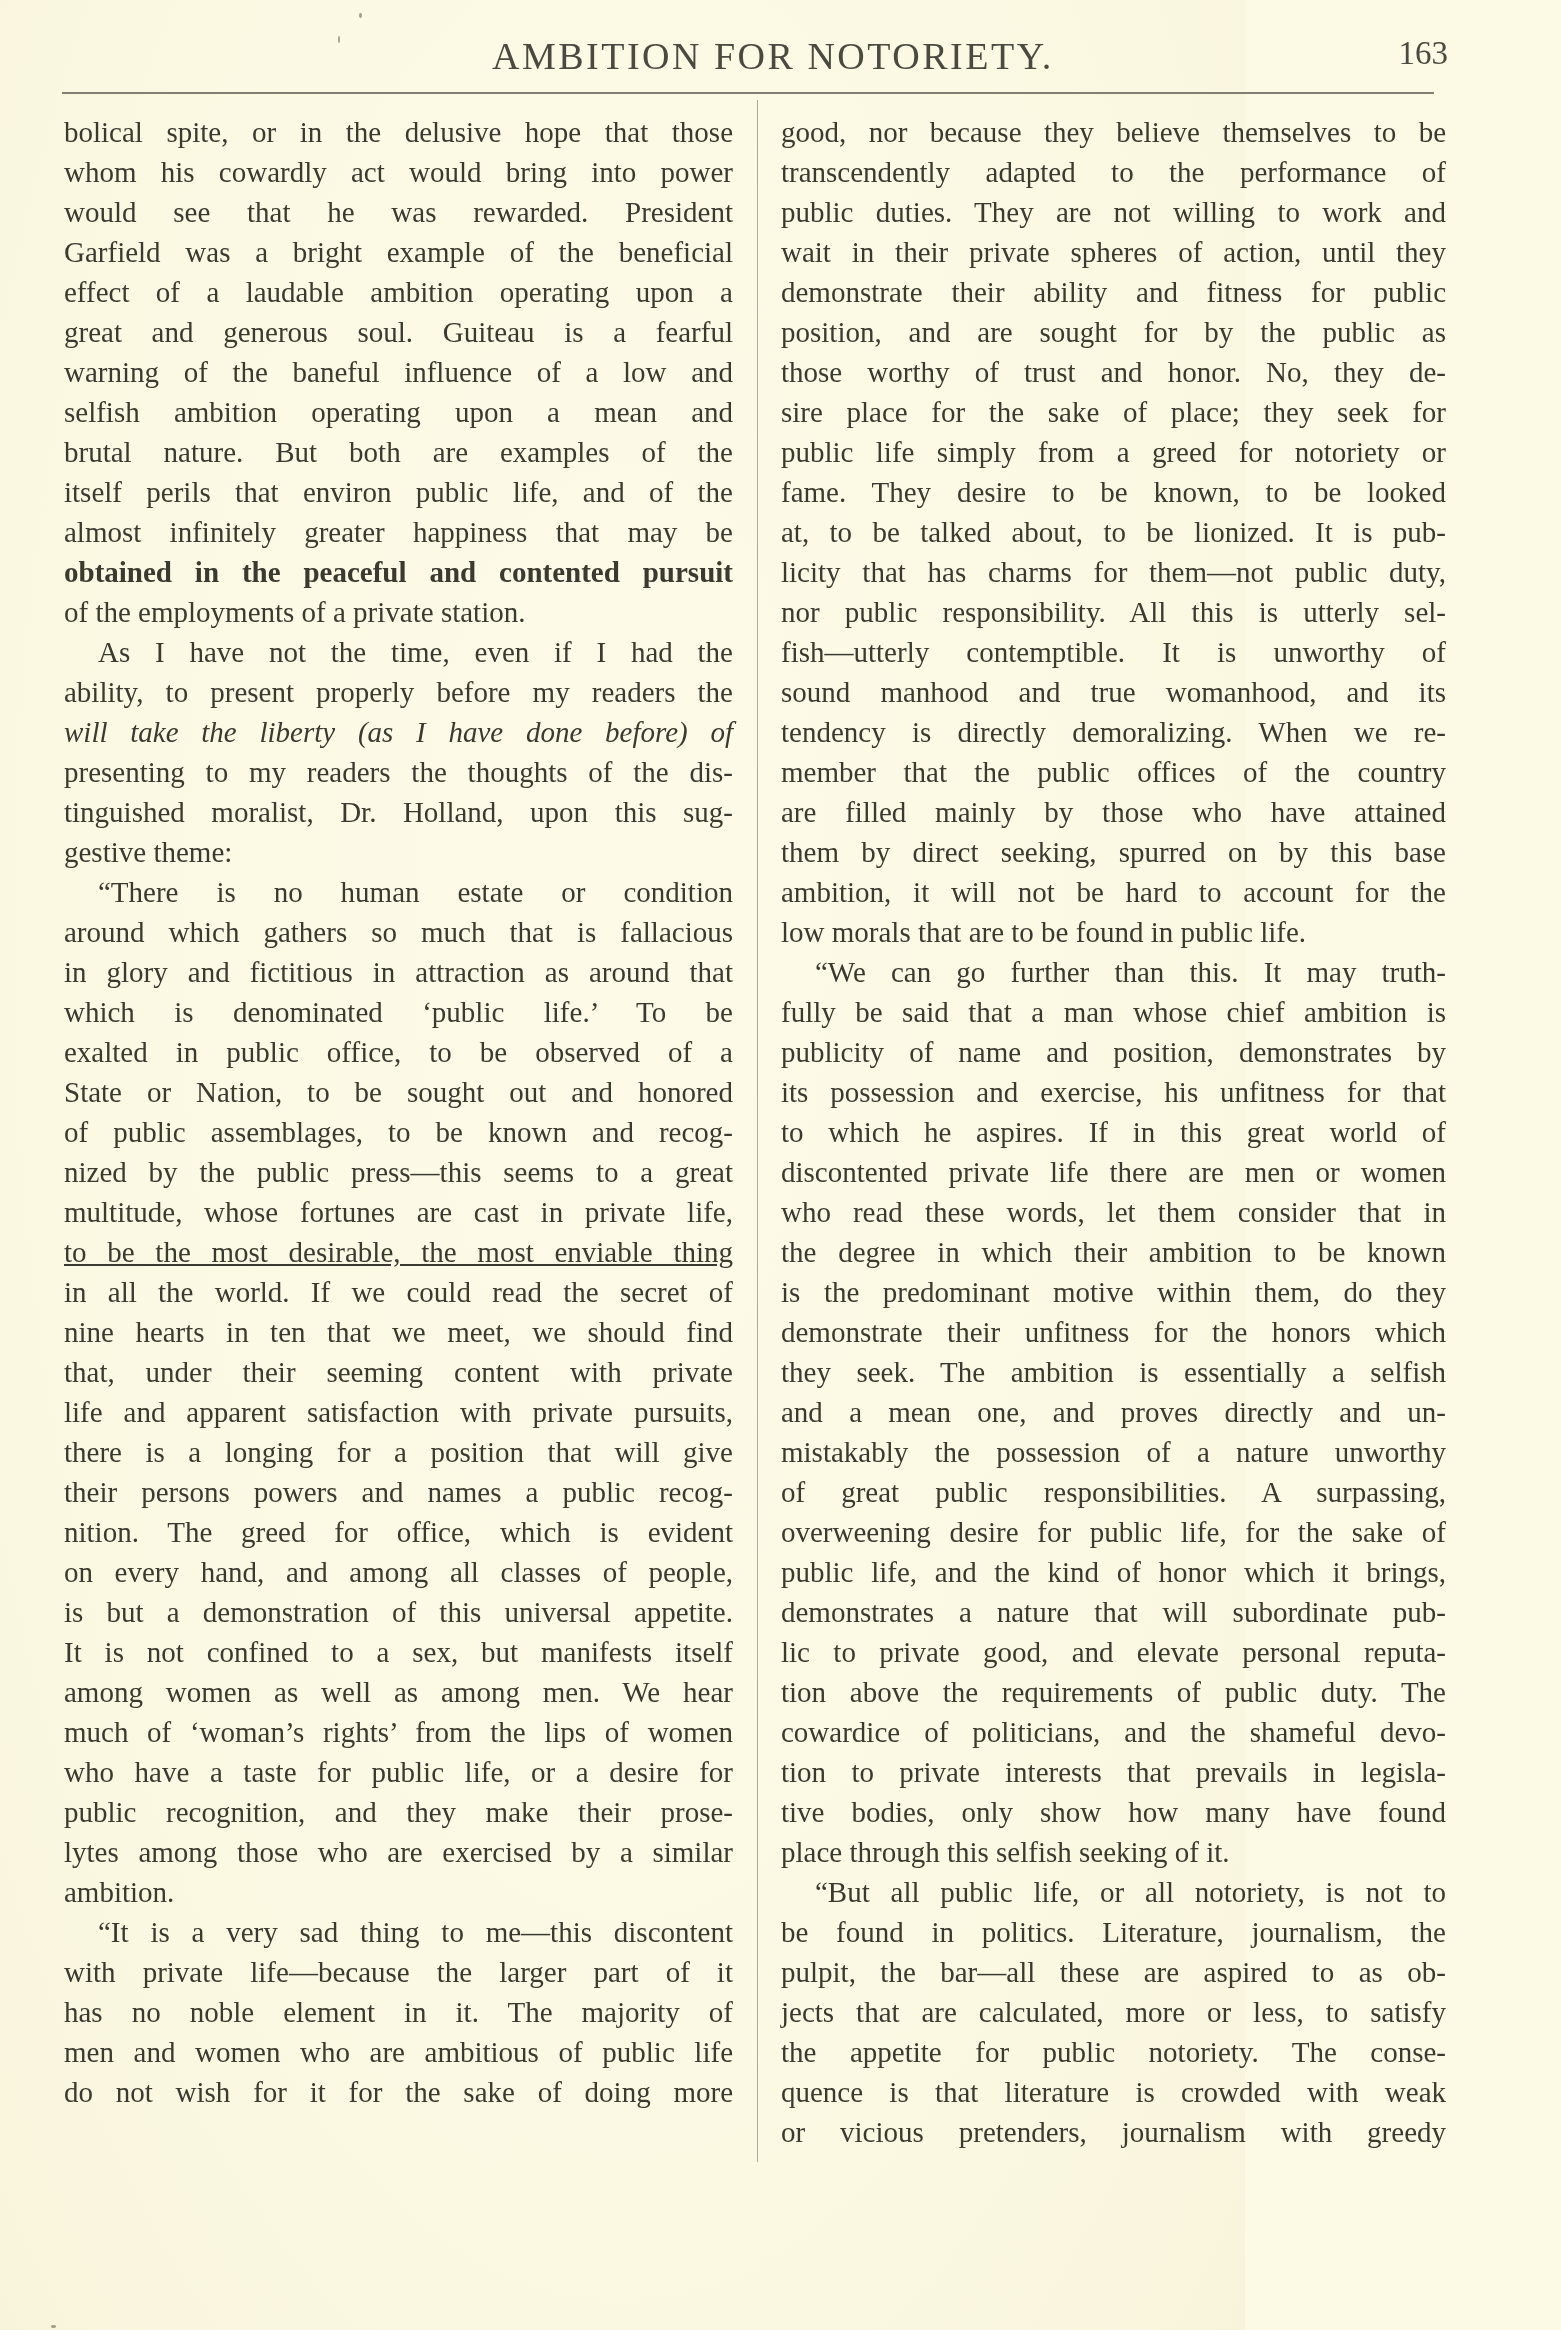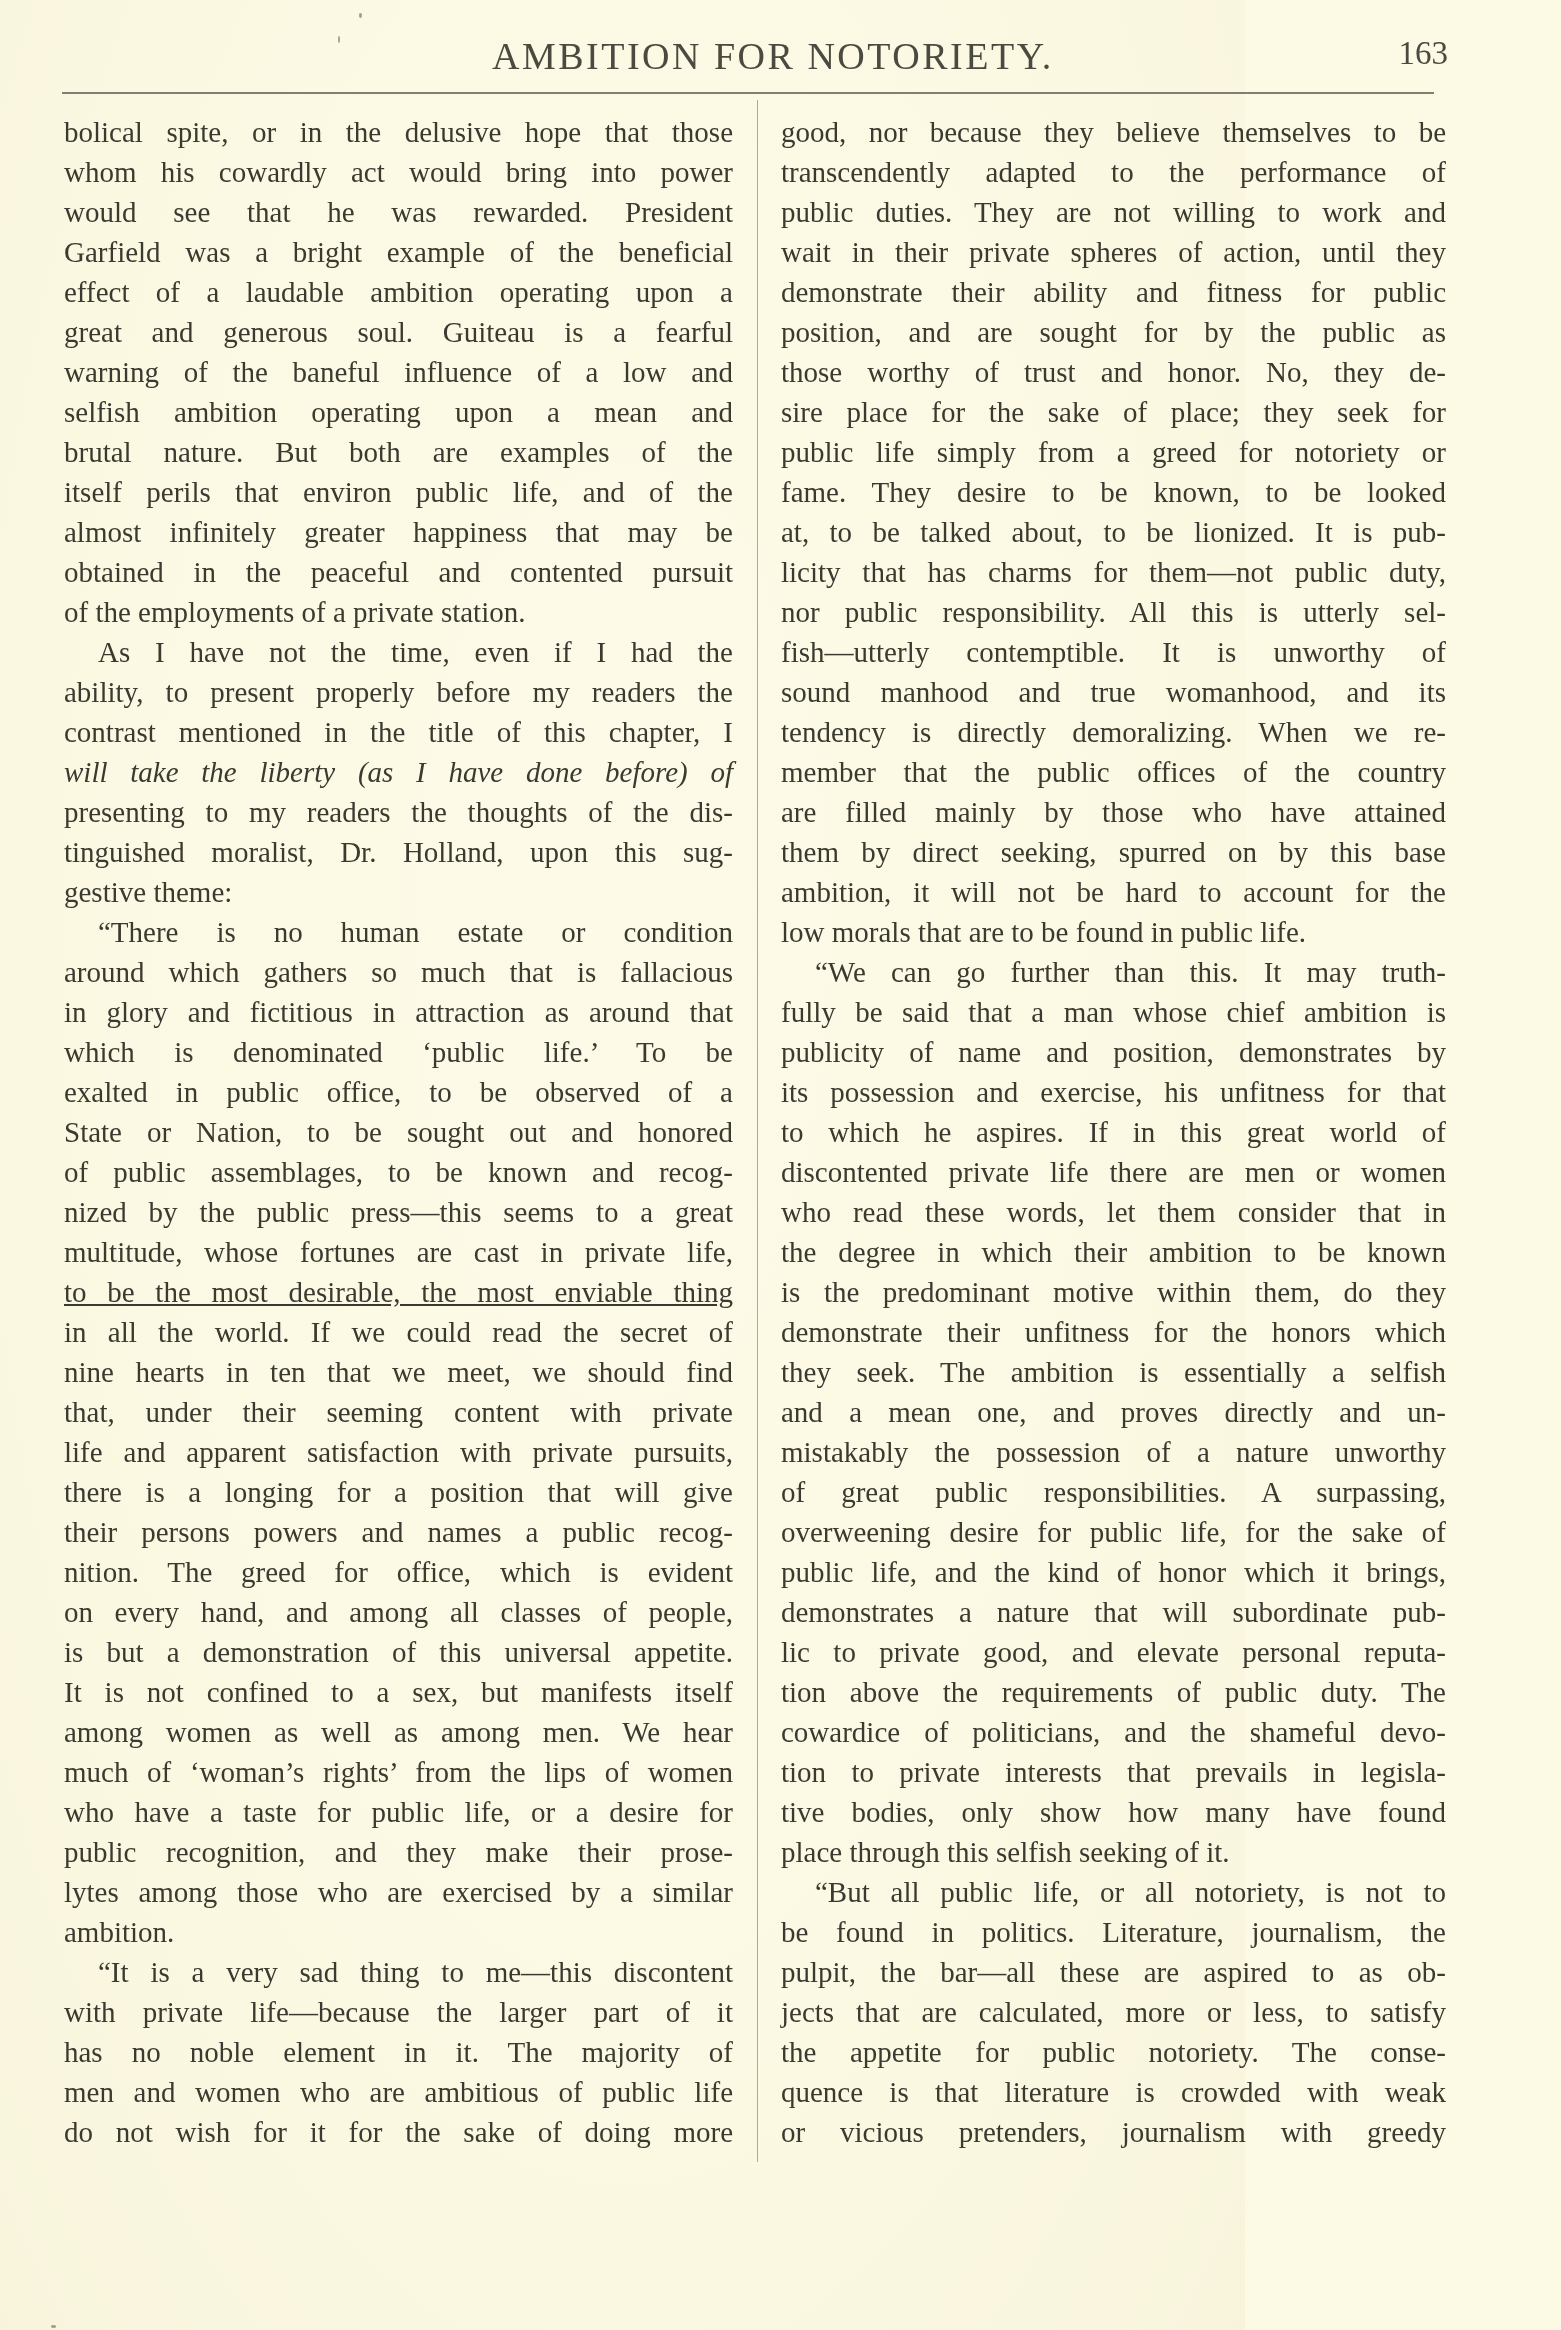--- a/index.html
+++ b/index.html
@@ -57,25 +57,24 @@
       <span class="line" style="white-space: normal;">whom his cowardly act would bring into power</span>
       <span class="line" style="white-space: normal;">would see that he was rewarded. President</span>
       <span class="line" style="white-space: normal;">Garfield was a bright example of the beneficial</span>
       <span class="line" style="white-space: normal;">effect of a laudable ambition operating upon a</span>
       <span class="line" style="white-space: normal;">great and generous soul. Guiteau is a fearful</span>
       <span class="line" style="white-space: normal;">warning of the baneful influence of a low and</span>
       <span class="line" style="white-space: normal;">selfish ambition operating upon a mean and</span>
       <span class="line" style="white-space: normal;">brutal nature. But both are examples of the</span>
       <span class="line" style="white-space: normal;">itself perils that environ public life, and of the</span>
       <span class="line" style="white-space: normal;">almost infinitely greater happiness that may be</span>
-      <span class="line" style="white-space: normal;">obtained in the peaceful and contented pursuit</span>
+      <span class="line" style="white-space: normal; font-weight: bold;">obtained in the peaceful and contented pursuit</span>
       <span class="line last" style="white-space: normal;">of the employments of a private station.</span>
       <span class="line indent" style="white-space: normal;">As I have not the time, even if I had the</span>
       <span class="line" style="white-space: normal;">ability, to present properly before my readers the</span>
-      <span class="line" style="white-space: normal;">contrast mentioned in the title of this chapter, I</span>
       <span class="line" style="white-space: normal; font-style: italic;">will take the liberty (as I have done before) of</span>
       <span class="line" style="white-space: normal;">presenting to my readers the thoughts of the dis-</span>
       <span class="line" style="white-space: normal;">tinguished moralist, Dr. Holland, upon this sug-</span>
       <span class="line last" style="white-space: normal;">gestive theme:</span>
       <span class="line indent" style="white-space: normal;">“There is no human estate or condition</span>
       <span class="line" style="white-space: normal;">around which gathers so much that is fallacious</span>
       <span class="line" style="white-space: normal;">in glory and fictitious in attraction as around that</span>
       <span class="line" style="white-space: normal;">which is denominated ‘public life.’ To be</span>
       <span class="line" style="white-space: normal;">exalted in public office, to be observed of a</span>
       <span class="line" style="white-space: normal;">State or Nation, to be sought out and honored</span>

